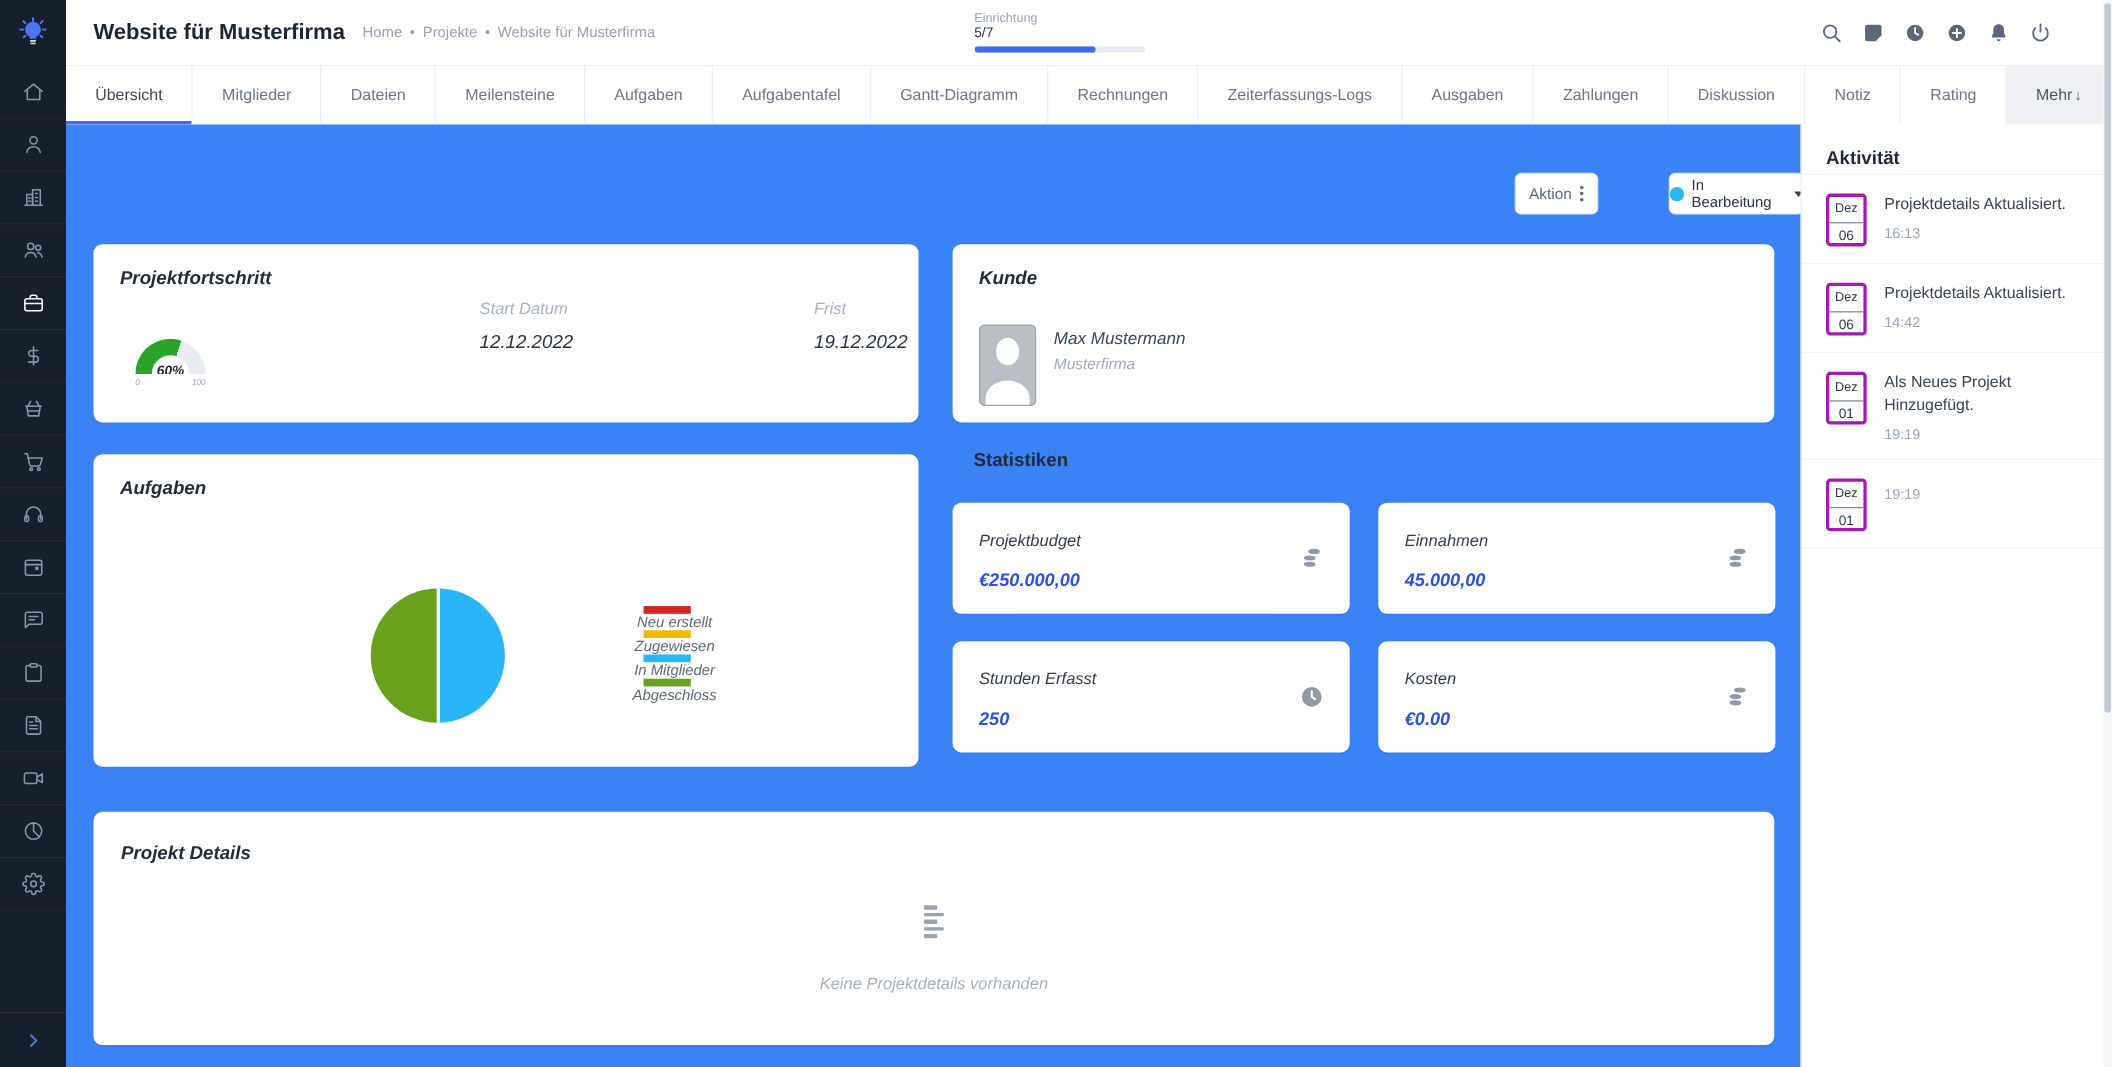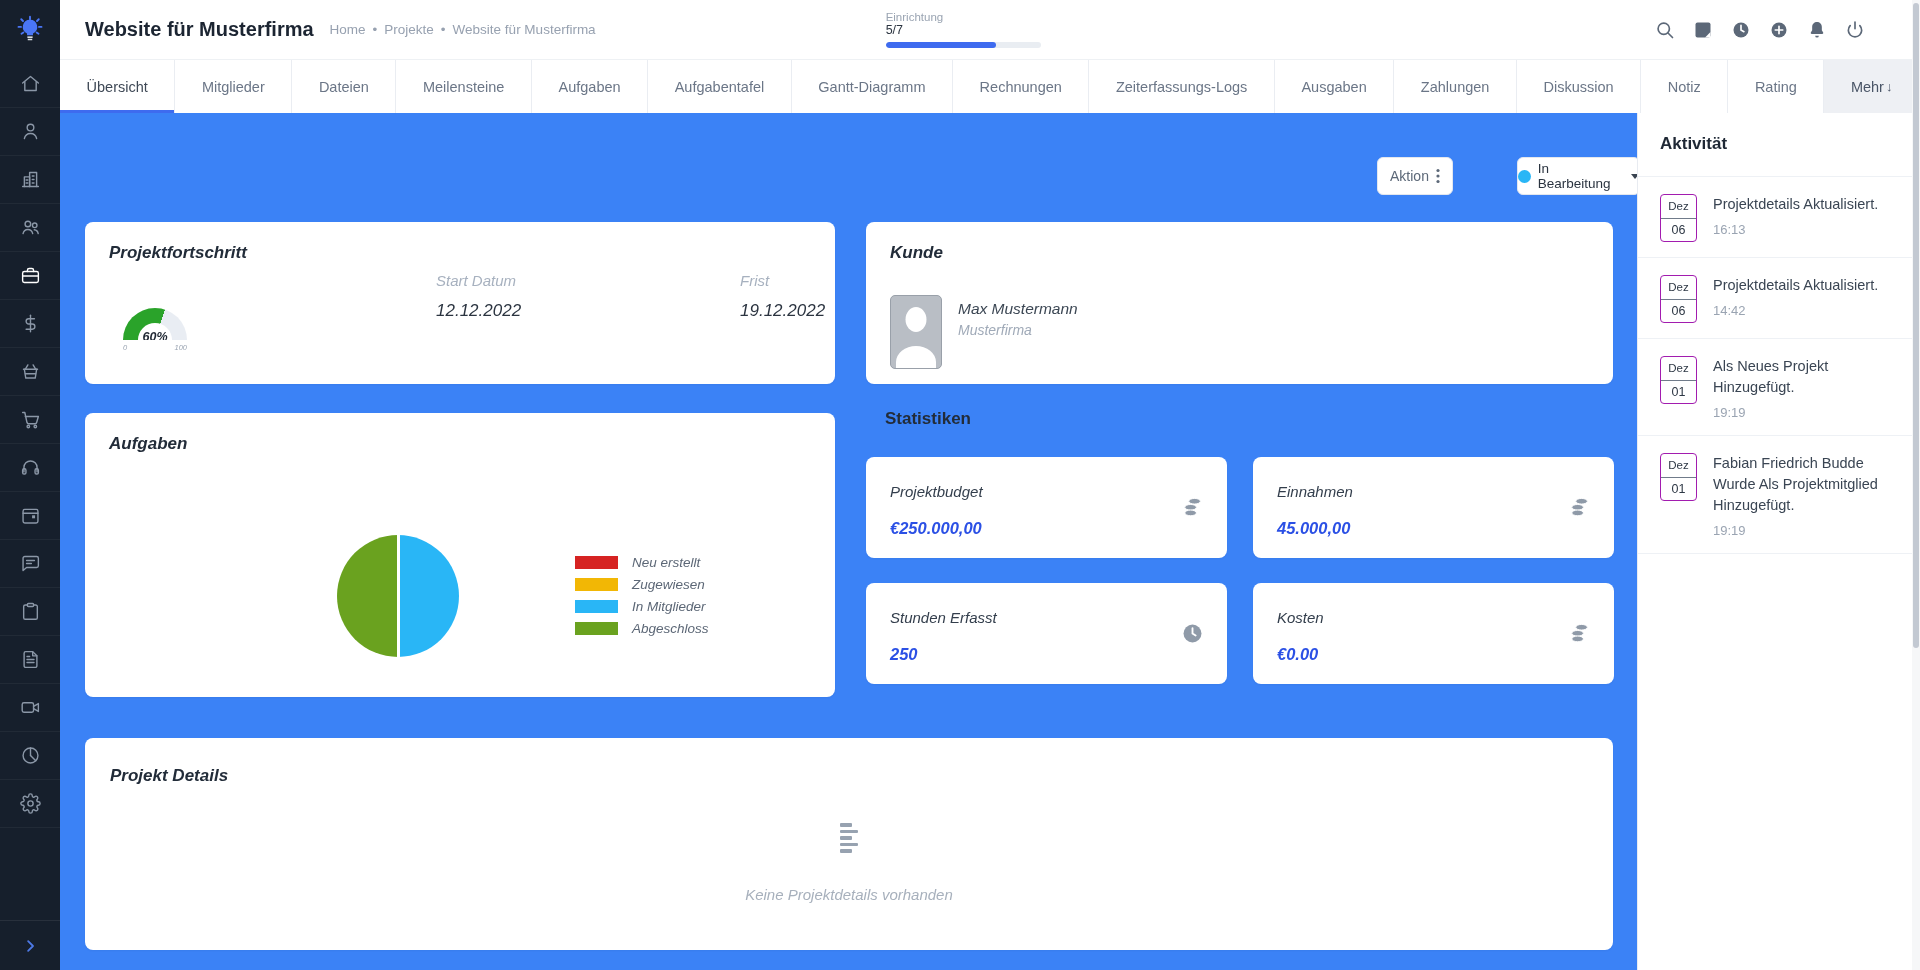--- a/index.html
+++ b/index.html
@@ -73,21 +73,21 @@
   .client-name { position:absolute; left:92px; top:78px; font-size:15.5px; color:#3c4754; cursor:pointer; }
   .client-company { position:absolute; left:92px; top:100px; font-size:14px; color:#a0aab8; }
 
   
   .card-tasks { left:25px; top:300px; width:750px; height:284px; }
   .card-tasks .card-title { position:absolute; left:24px; top:21px; }
   .pie { position:absolute; left:252px; top:122px; width:122px; height:122px; border-radius:50%;
     background:conic-gradient(#29b6f6 0 50%, #6aa21f 50% 100%); }
   .pie .gap { position:absolute; left:50%; top:0; width:3px; height:100%; margin-left:-1.5px; background:#fff; }
   .legend { position:absolute; left:490px; top:138px; }
-  .legend-row { display:flex; align-items:center; height:22px; }
+  .legend-row { display:flex; align-items:center; height:22px;flex-direction:column; }
   .sw { width:43px; height:13px; margin-right:14px; }
   .sw-red { background:#d62322; } .sw-yellow { background:#f2b705; } .sw-blue { background:#29b6f6; } .sw-green { background:#6aa21f; }
   .legend-label { font-size:13.5px; color:#5c6776; }
 
   
   .stats-title { position:absolute; left:825px; top:296px; font-size:17px; font-weight:600; color:#222c39; }
   .stat { height:101px; width:361px; }
   .stat .st-label { position:absolute; left:24px; top:26px; font-size:15px; color:#333e4c; }
   .stat .st-value { position:absolute; left:24px; top:62px; font-size:16.5px; font-weight:bold; color:#2b50e5; }
   .stat .st-icon { position:absolute; right:22px; top:38px; width:25px; height:25px; }
@@ -96,23 +96,23 @@
 
   
   .card-details { left:25px; top:625px; width:1528px; height:212px; }
   .card-details .card-title { position:absolute; left:25px; top:28px; }
   .empty-icon { position:absolute; left:50%; top:85px; transform:translateX(-50%); display:flex; flex-direction:column; gap:3px; }
   .empty-icon i { display:block; height:3.5px; background:#97a2b0; border-radius:1px; }
   .empty-text { position:absolute; left:0; top:148px; width:100%; text-align:center; font-size:15px; color:#a7b0bc; }
 
   
   .activity { position:absolute; left:1637px; top:113px; width:283px; height:857px; background:#fff; border-left:1px solid #e8ebf1; }
-  .act-title { font-size:17px; font-weight:bold; color:#1f2835; padding:21px 22px 22px 22px; border-bottom:1px solid #eef1f5; }
+  .act-title { font-size:17px; font-weight:bold; color:#1f2835; padding:21px 22px 4px 22px; border-bottom:1px solid #eef1f5; }
   .act-item { display:flex; padding:17px 18px 15px 22px; border-bottom:1px solid #eef1f5; }
-  .date-box { flex:0 0 37px; height:48px; border:1px solid #a21caf; border-radius:4px; text-align:center; overflow:hidden; }
+  .date-box { flex:0 0 37px; height:48px; border:3px solid #a21caf; border-radius:4px; text-align:center; overflow:hidden; }
   .date-box .mon { display:block; font-size:11.5px; color:#2e3845; line-height:23px; border-bottom:1px solid #707b8a; }
   .date-box .day { display:block; font-size:12.5px; color:#2e3845; line-height:23px; }
   .act-body { margin-left:16px; }
   .act-text { font-size:14.5px; color:#3a4553; line-height:1.45; max-width:185px; }
   .act-time { margin-top:7px; font-size:13px; color:#9aa4b2; }
 
   
   .scrollbar { position:absolute; right:0; top:0; width:8px; height:970px; background:#f6f7f8; z-index:40; }
   .scroll-thumb { position:absolute; right:1px; top:3px; width:6px; height:645px; background:#c3c9d2; border-radius:3px; cursor:pointer; }
 
@@ -499,21 +499,20 @@
       <div class="act-time">19:19</div>
     </div>
   </div>
 
   <div class="act-item">
     <div class="date-box">
       <span class="mon">Dez</span>
       <span class="day">01</span>
     </div>
     <div class="act-body">
-      <div class="act-text">Fabian Friedrich Budde Wurde Als Projektmitglied Hinzugefügt.</div>
       <div class="act-time">19:19</div>
     </div>
   </div>
 </aside>
 
 <div class="scrollbar">
   <div class="scroll-thumb"></div>
 </div>
 
 </body></html>

